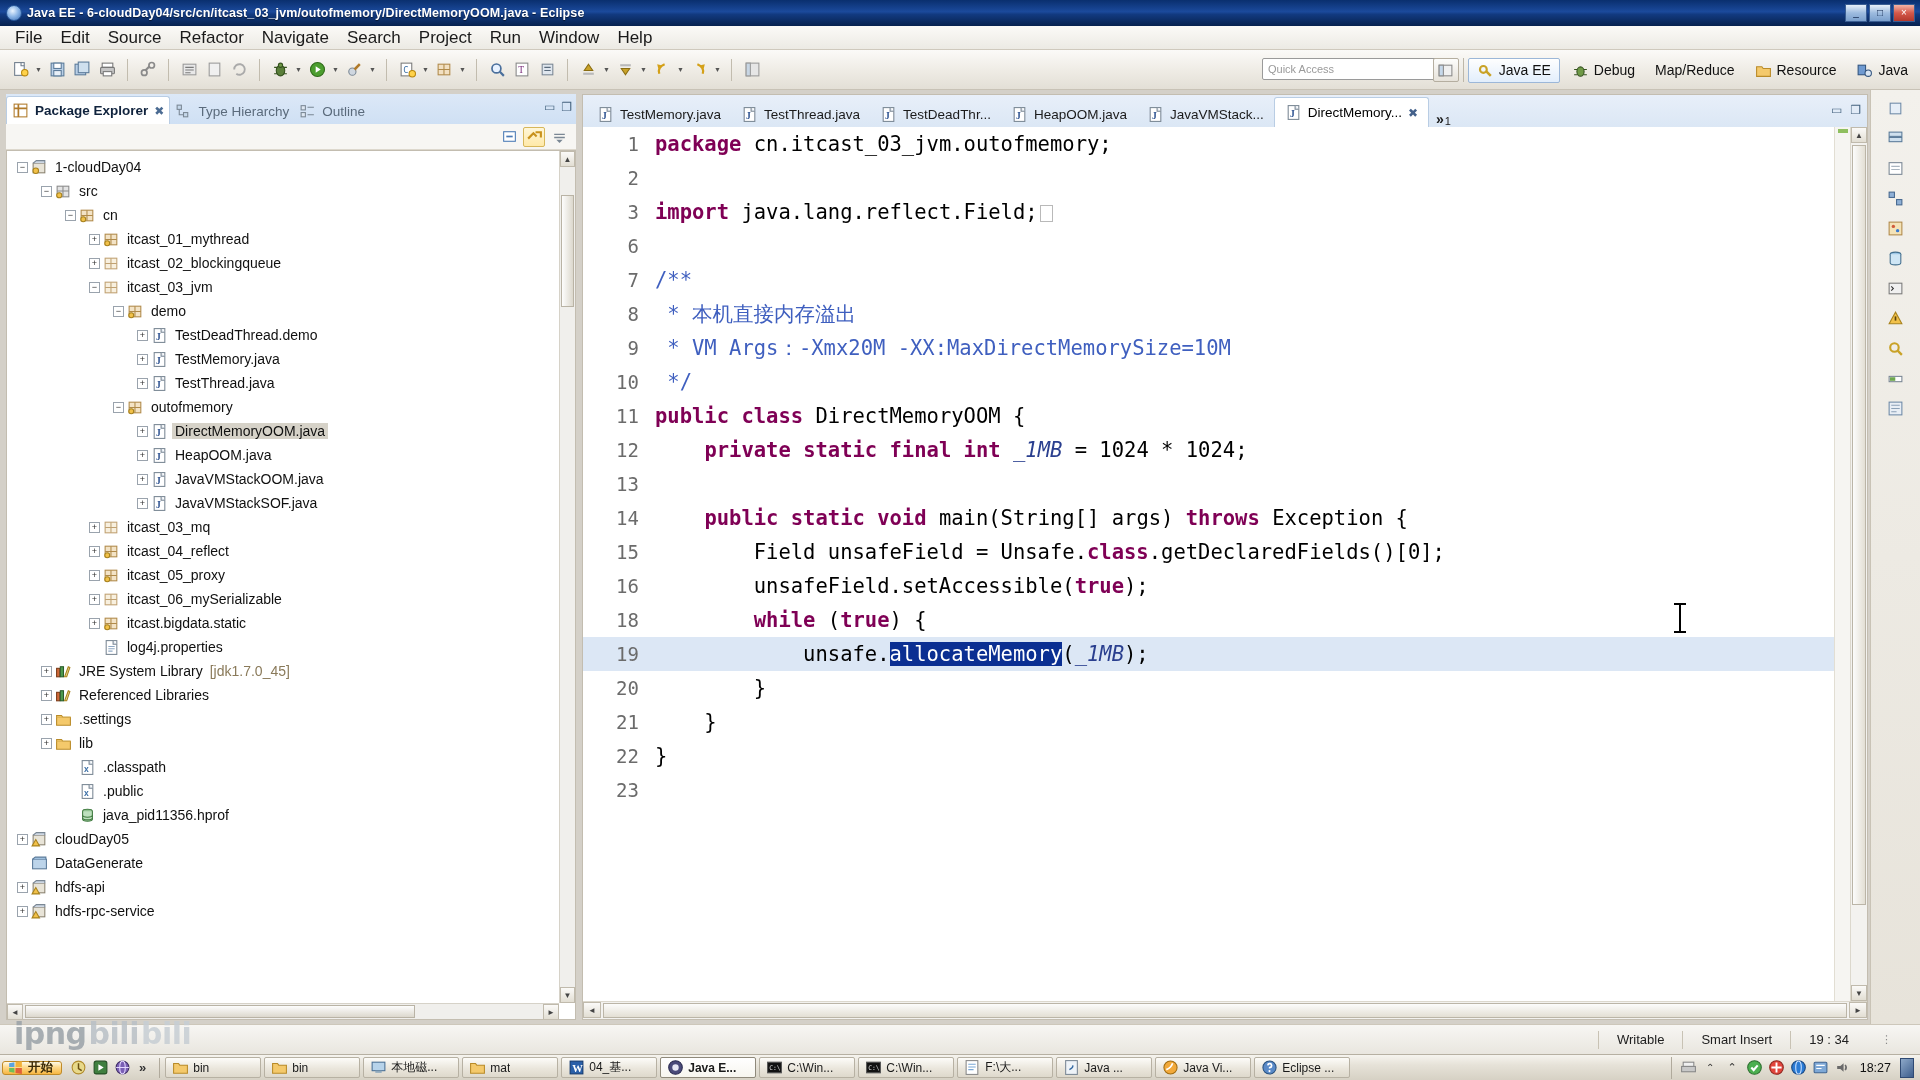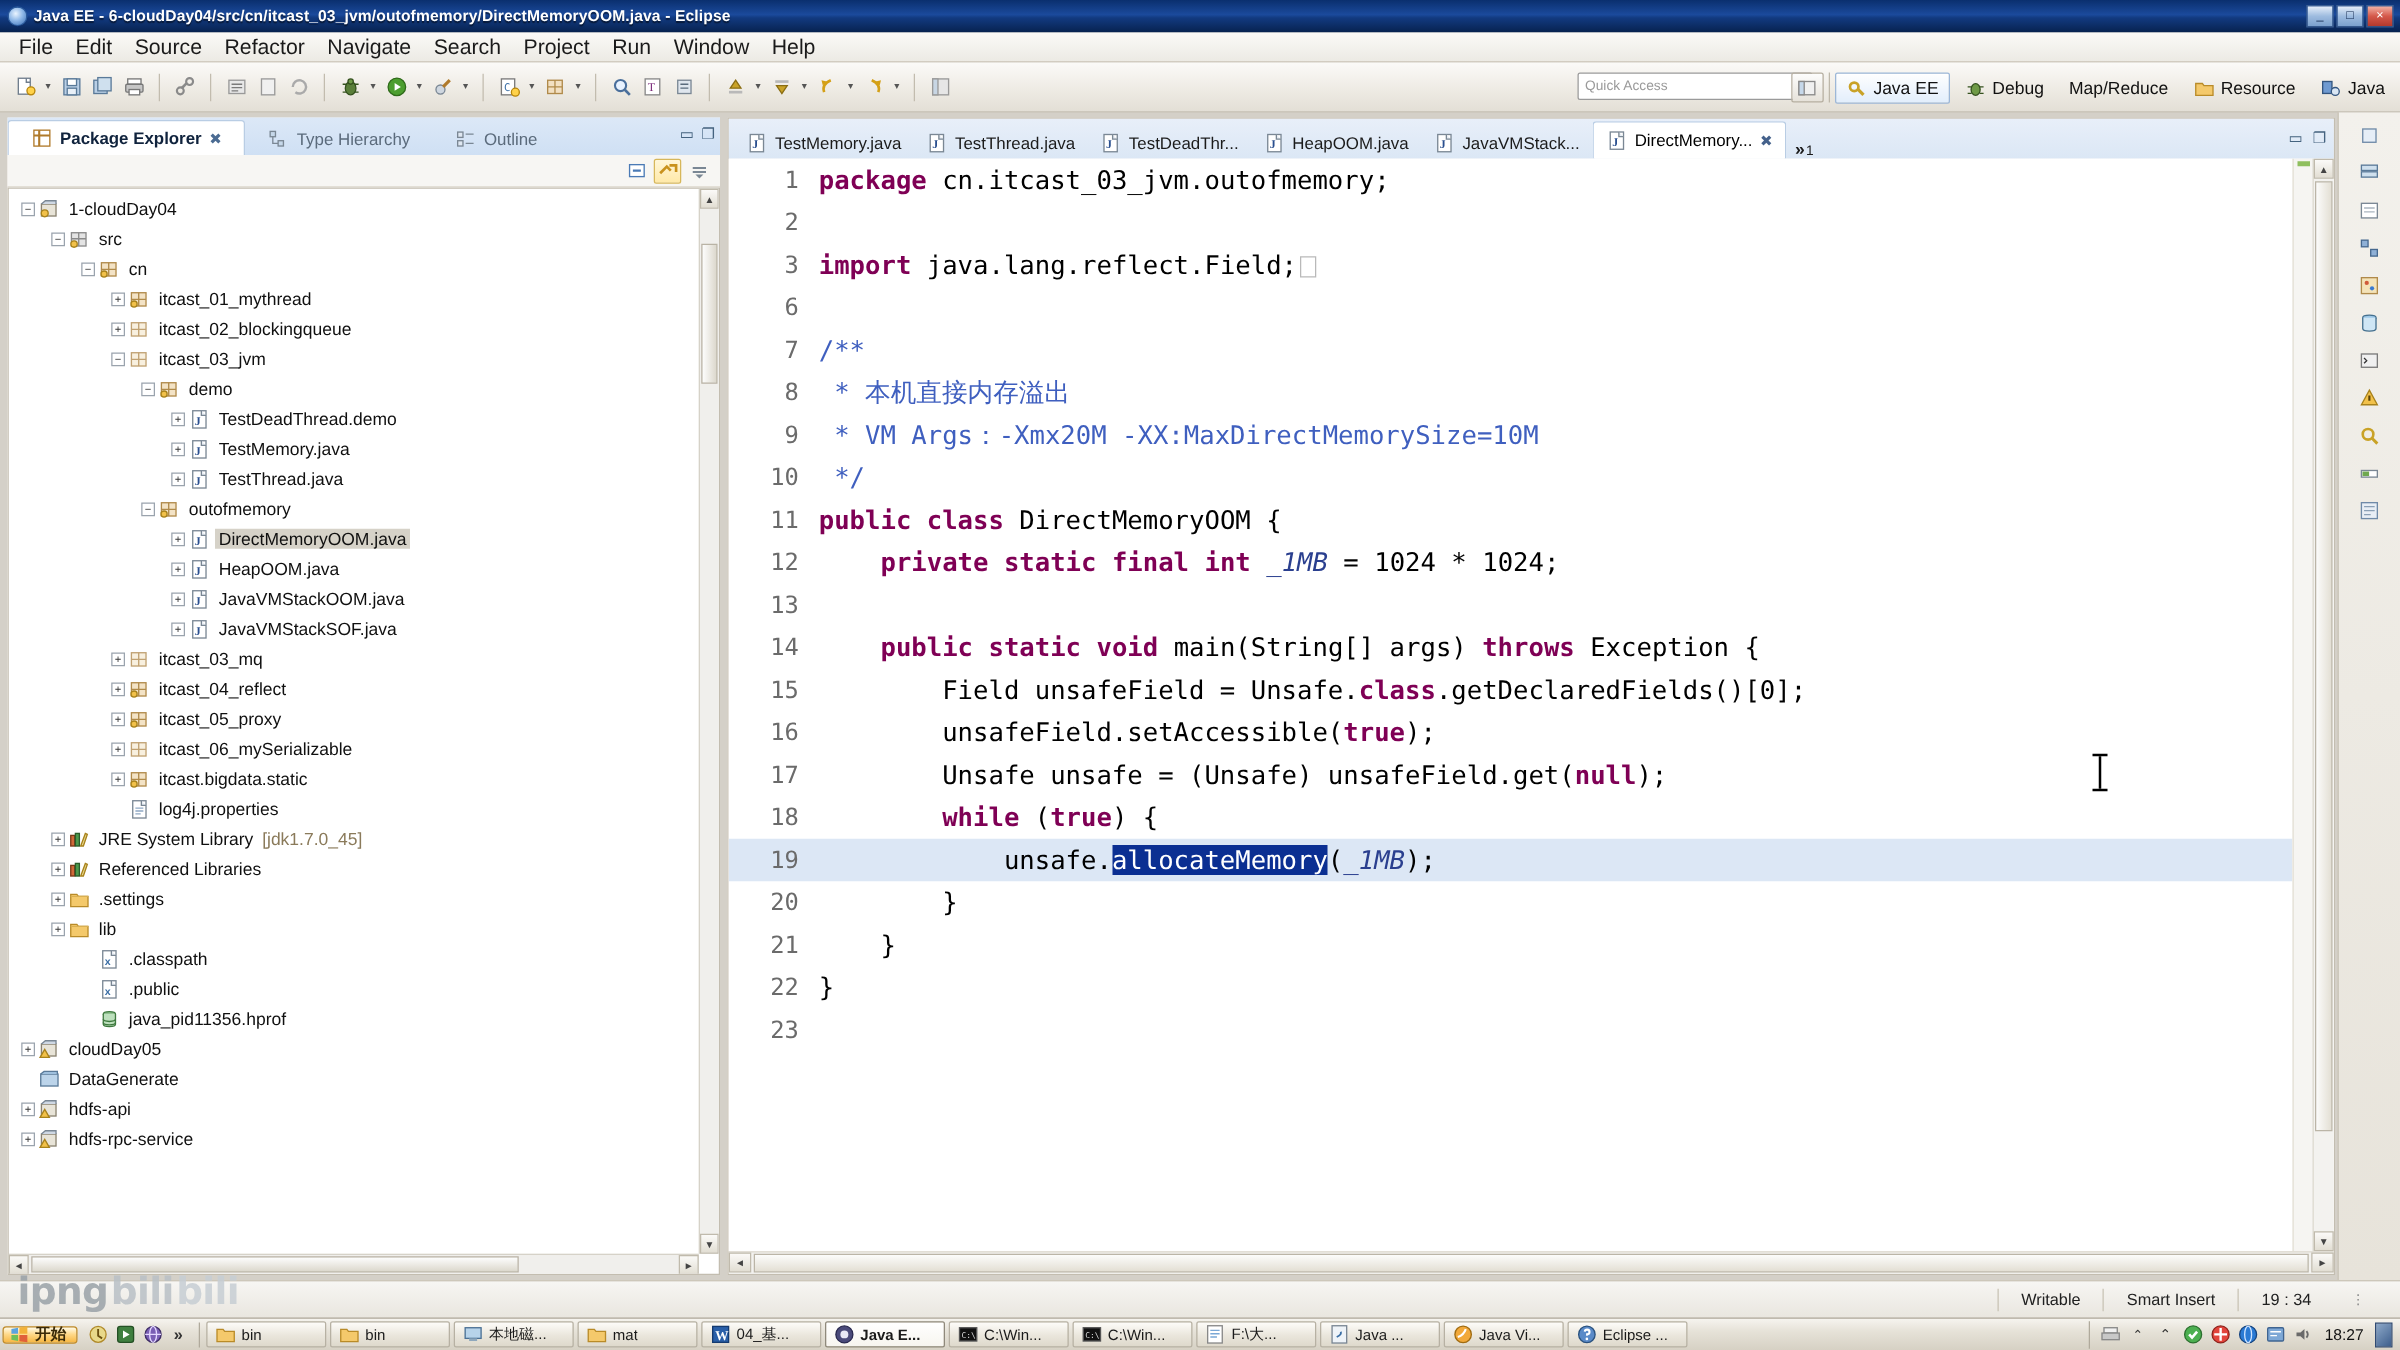--- a/index.html
+++ b/index.html
@@ -115,21 +115,21 @@
     display: flex; flex-direction: column;
     background: #f4f2ee;
   }
   .viewtabs {
     height: 30px; display: flex; align-items: flex-end;
     background: linear-gradient(180deg,#dce8f7,#cfe0f4);
     position: relative;
   }
   .vtab {
     display: flex; align-items: center; gap: 6px;
-    height: 26px; padding: 0 18px; font-size: 13.5px;
+    height: 26px; padding: 0 5px; font-size: 13.5px;
     color: #5b6b7c;
   }
   .vtab.active {
     background: #fff; color: #10233d; font-weight: bold;
     border: 1px solid #b9cde4; border-bottom: none;
     border-radius: 3px 3px 0 0; height: 28px;
     box-shadow: 0 -1px 0 #fff inset;
   }
   .vtab .x { font-size: 12px; color:#4b6b92; font-weight: normal; }
   .vtabmin { position: absolute; right: 4px; top: 6px; display:flex; gap:6px; }
@@ -1078,21 +1078,20 @@
             <div class="codeline"><div class="gutter">7</div><div class="ctext"><span class="cm">/**</span></div></div>
             <div class="codeline"><div class="gutter">8</div><div class="ctext"><span class="cm"> * 本机直接内存溢出</span></div></div>
             <div class="codeline"><div class="gutter">9</div><div class="ctext"><span class="cm"> * VM Args：-Xmx20M -XX:MaxDirectMemorySize=10M</span></div></div>
             <div class="codeline"><div class="gutter">10</div><div class="ctext"><span class="cm"> */</span></div></div>
             <div class="codeline"><div class="gutter">11</div><div class="ctext"><span class="kb">public</span> <span class="kb">class</span> DirectMemoryOOM {</div></div>
             <div class="codeline"><div class="gutter">12</div><div class="ctext">    <span class="kb">private</span> <span class="kb">static</span> <span class="kb">final</span> <span class="kb">int</span> <span class="fld">_1MB</span> = 1024 * 1024;</div></div>
             <div class="codeline"><div class="gutter">13</div><div class="ctext"></div></div>
             <div class="codeline"><div class="gutter">14</div><div class="ctext">    <span class="kb">public</span> <span class="kb">static</span> <span class="kb">void</span> main(String[] args) <span class="kb">throws</span> Exception {</div></div>
             <div class="codeline"><div class="gutter">15</div><div class="ctext">        Field unsafeField = Unsafe.<span class="kb">class</span>.getDeclaredFields()[0];</div></div>
             <div class="codeline"><div class="gutter">16</div><div class="ctext">        unsafeField.setAccessible(<span class="kb">true</span>);</div></div>
-            <div class="codeline"><div class="gutter">17</div><div class="ctext">        Unsafe unsafe = (Unsafe) unsafeField.get(<span class="kb">null</span>);</div></div>
             <div class="codeline"><div class="gutter">18</div><div class="ctext">        <span class="kb">while</span> (<span class="kb">true</span>) {</div></div>
             <div class="codeline hl"><div class="gutter">19</div><div class="ctext">            unsafe.<span class="selhl">allocateMemory</span>(<span class="fld">_1MB</span>);</div></div>
             <div class="codeline"><div class="gutter">20</div><div class="ctext">        }</div></div>
             <div class="codeline"><div class="gutter">21</div><div class="ctext">    }</div></div>
             <div class="codeline"><div class="gutter">22</div><div class="ctext">}</div></div>
             <div class="codeline"><div class="gutter">23</div><div class="ctext"></div></div>
           <div class="cursor-ibeam"></div>
         </div>
         <div class="marker-col">
             <div class="mk-top"></div>

